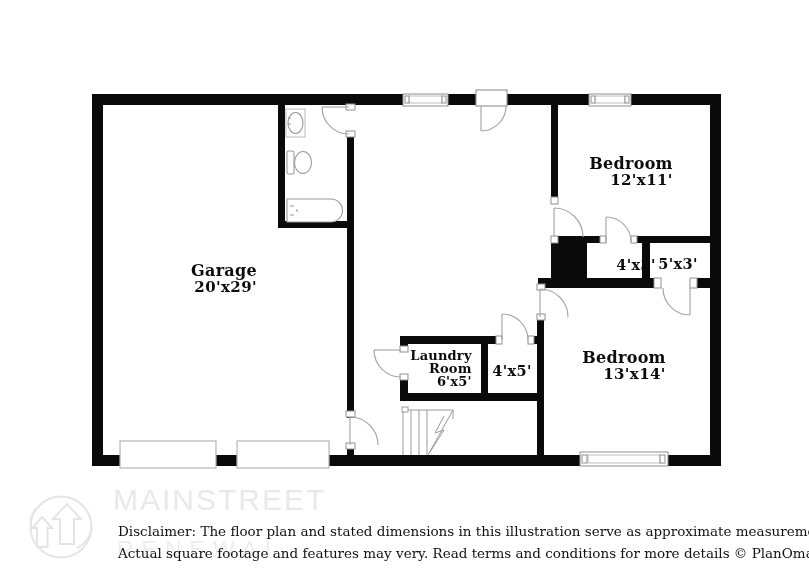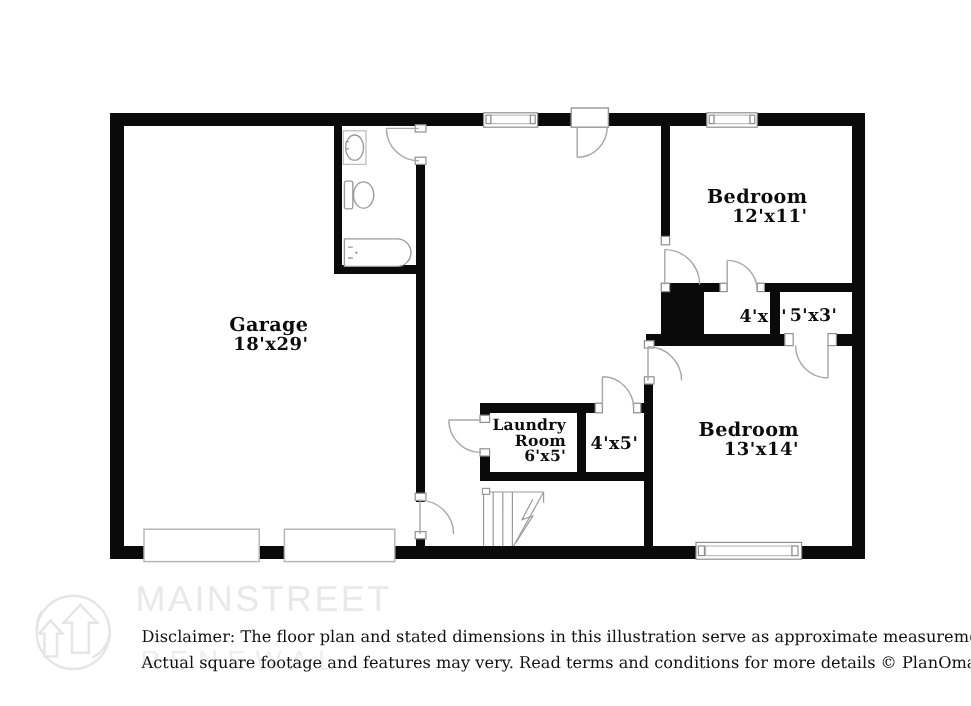--- a/index.html
+++ b/index.html
@@ -178,21 +178,21 @@
       <path d="M 403 410 V 455 M 411 410 V 455 M 419 410 V 455 M 427 410 V 455"></path>
       <path d="M 453 410 V 419"></path>
       <path d="M 453 410 L 428 455"></path>
       <path d="M 444 416 L 435 433 L 444 430 L 430 452"></path>
       <rect x="402" y="407" width="6" height="5" fill="#ffffff"></rect>
     </g>
   </svg>
 
   <div class="room-label" style="left:224px;top:279px;">
     <div class="rname">Garage</div>
-    <div class="rdims">18'x29'</div>
+    <div class="rdims">20'x29'</div>
   </div>
 
 
   <div class="room-label" style="left:631px;top:172px;">
     <div class="rname">Bedroom</div>
     <div class="rdims">12'x11'</div>
   </div>
 
   <div class="room-label" style="left:624px;top:366px;">
     <div class="rname">Bedroom</div>

